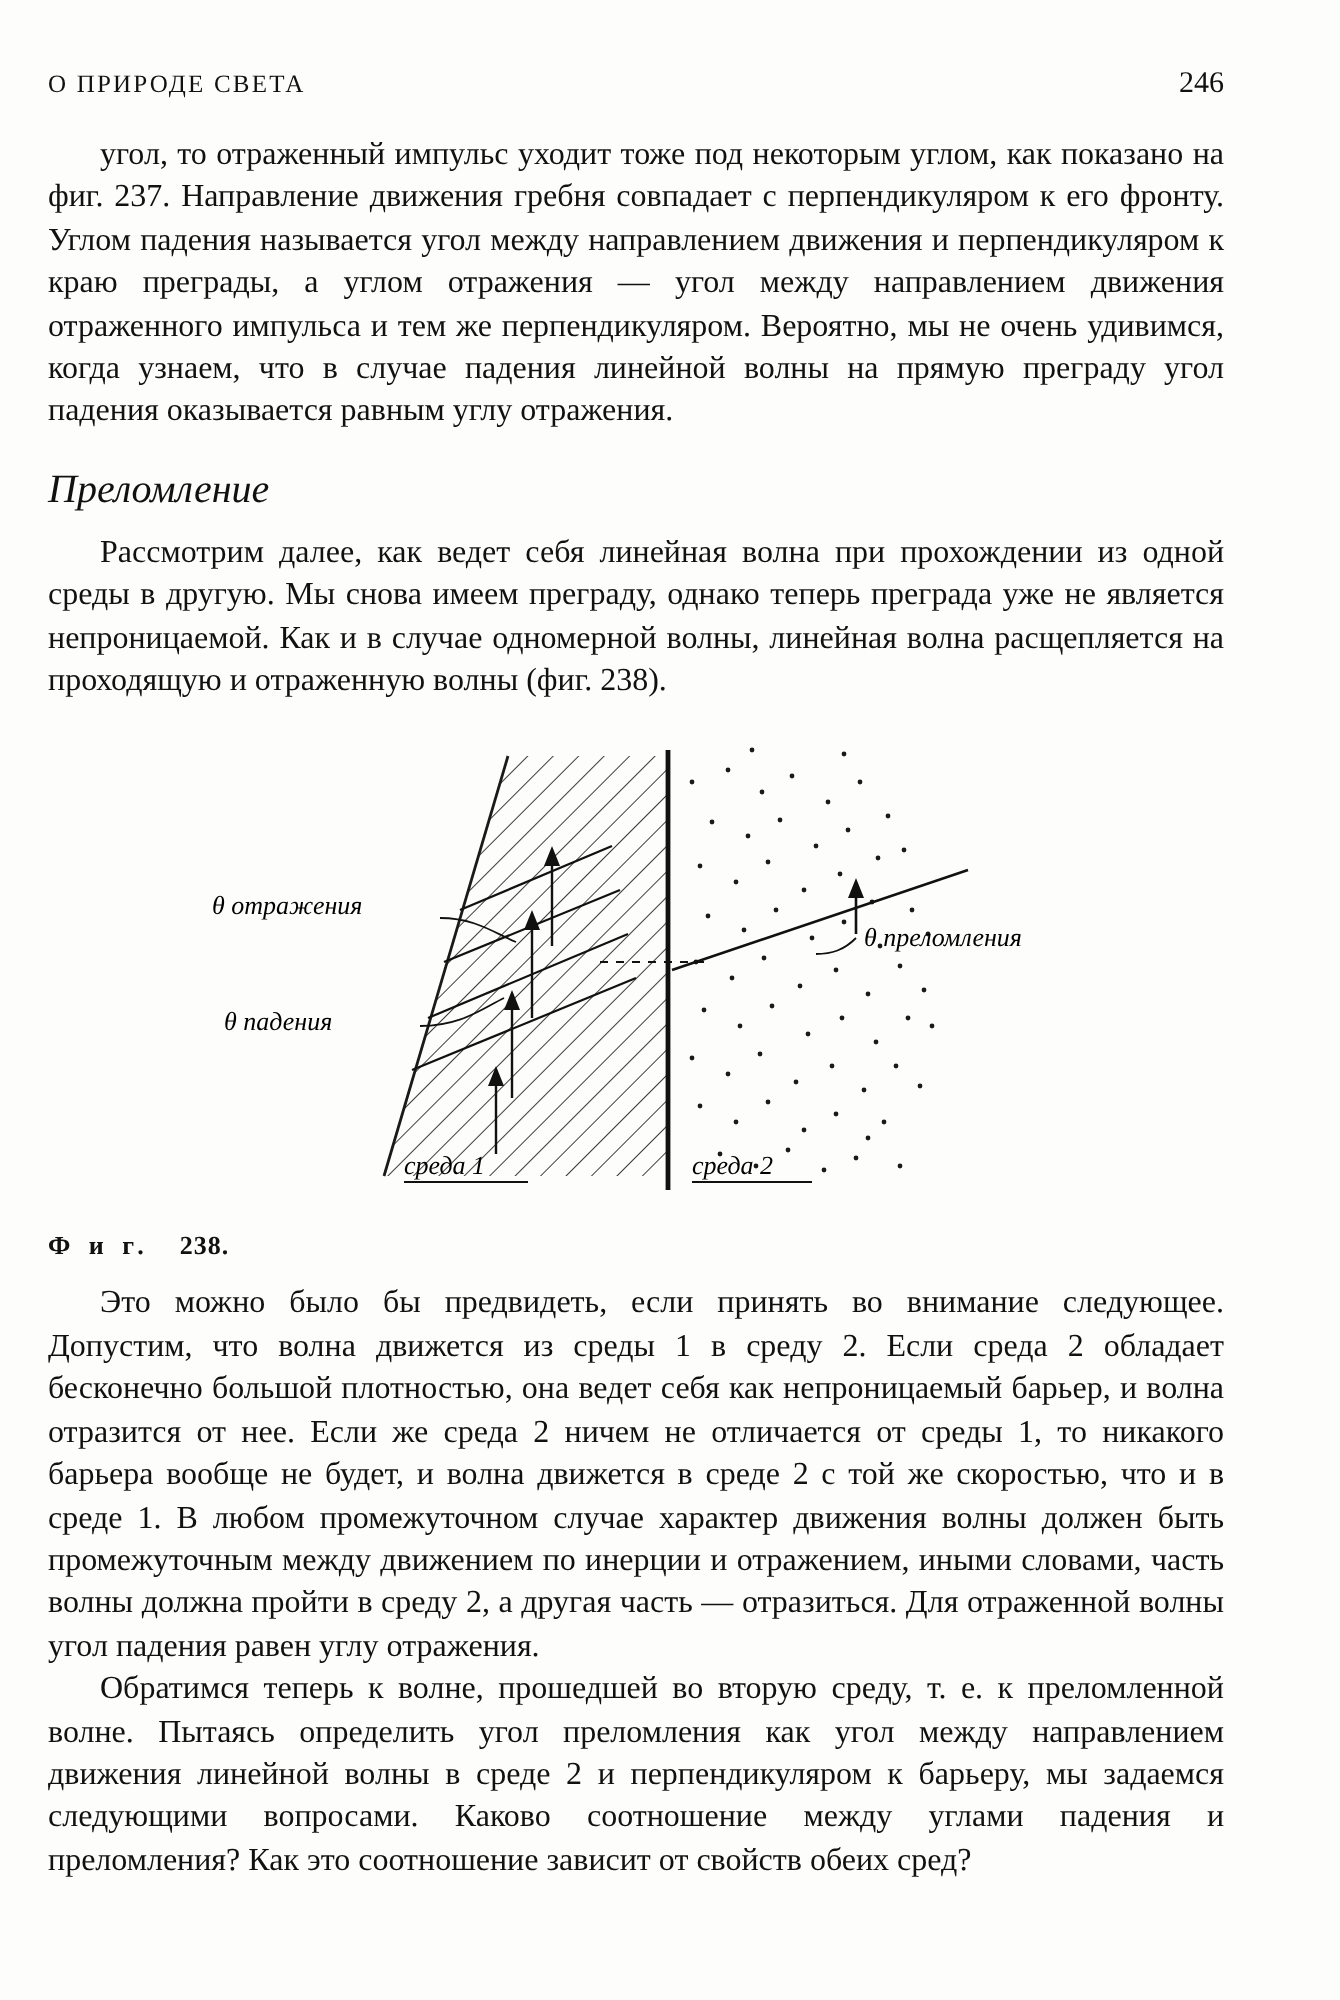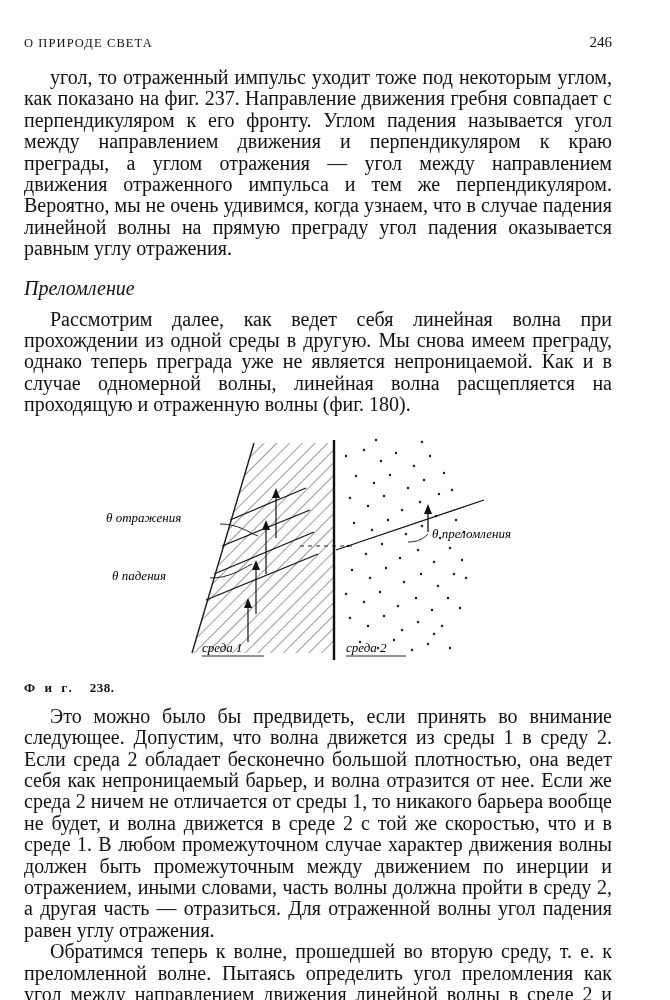--- a/index.html
+++ b/index.html
@@ -38,21 +38,21 @@
   .runhead .title {
     font-variant: small-caps;
     letter-spacing: 1.1px;
   }
   .runhead .pageno {
     font-size: 15px;
     letter-spacing: 0;
     font-weight: normal;
   }
   p.body {
-    font-size: 20px;
+    font-size: 16px;
     line-height: 21.4px;
     text-align: justify;
     margin: 0 0 0 0;
     text-indent: 26px;
     hyphens: manual;
   }
   .subhead {
     font-style: italic;
     font-size: 20px;
     margin: 17px 0 9px 0;
@@ -90,21 +90,21 @@
 
     <div class="runhead">
       <span class="title">О ПРИРОДЕ СВЕТА</span>
       <span class="pageno">246</span>
     </div>
 
     <p class="body">угол, то отраженный импульс уходит тоже под некоторым углом, как показано на фиг. 237. Направление движения гребня совпадает с перпендикуляром к его фронту. Углом падения называется угол между направлением движения и перпендикуляром к краю преграды, а углом отражения — угол между направлением движения отраженного импульса и тем же перпендикуляром. Вероятно, мы не очень удивимся, когда узнаем, что в случае падения линейной волны на прямую преграду угол падения оказывается равным углу отражения.</p>
 
     <div class="subhead">Преломление</div>
 
-    <p class="body">Рассмотрим далее, как ведет себя линейная волна при прохождении из одной среды в другую. Мы снова имеем преграду, однако теперь преграда уже не является непроницаемой. Как и в случае одномерной волны, линейная волна расщепляется на проходящую и отраженную волны (фиг. 180).</p>
+    <p class="body">Рассмотрим далее, как ведет себя линейная волна при прохождении из одной среды в другую. Мы снова имеем преграду, однако теперь преграда уже не является непроницаемой. Как и в случае одномерной волны, линейная волна расщепляется на проходящую и отраженную волны (фиг. 238).</p>
 
     <div class="figure-wrap">
       <svg class="fig" width="588" height="250" viewBox="0 0 588 250">
         <defs>
           <pattern id="hatch" width="9" height="9" patternTransform="rotate(45)" patternUnits="userSpaceOnUse">
             <line x1="0" y1="0" x2="0" y2="9" stroke="#1a1a1a" stroke-width="0.9"></line>
           </pattern>
         </defs>
 
         <g>

